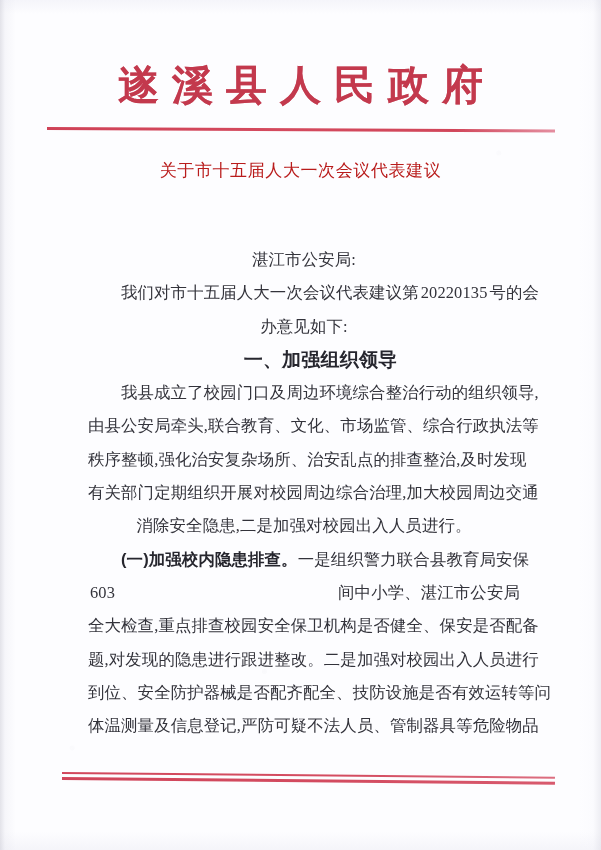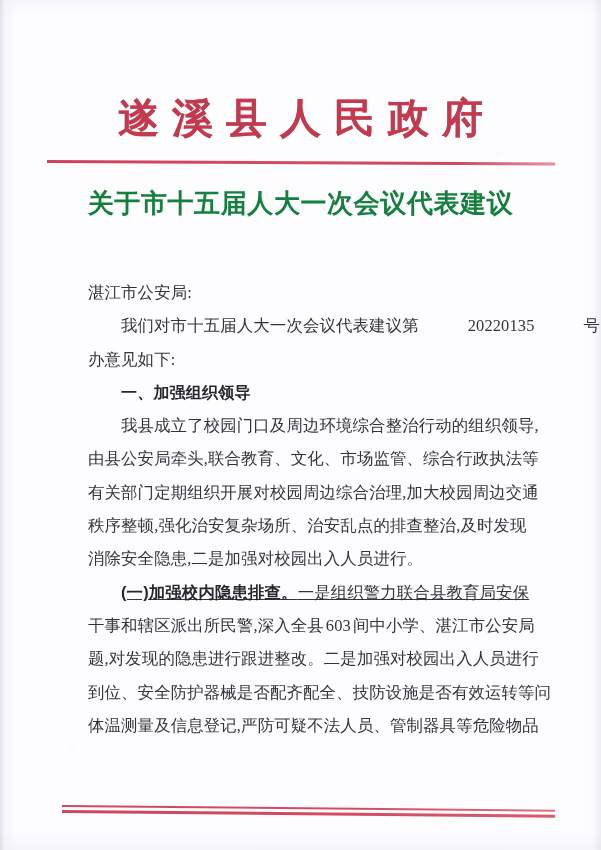--- a/index.html
+++ b/index.html
@@ -49,21 +49,20 @@
       radial-gradient(circle at 22% 34%, rgba(180,180,195,0.05) 0 2px, rgba(0,0,0,0) 3px),
       radial-gradient(circle at 68% 58%, rgba(180,180,195,0.05) 0 2px, rgba(0,0,0,0) 3px),
       radial-gradient(circle at 83% 18%, rgba(180,180,195,0.04) 0 2px, rgba(0,0,0,0) 3px),
       radial-gradient(circle at 44% 79%, rgba(180,180,195,0.05) 0 2px, rgba(0,0,0,0) 3px),
       radial-gradient(circle at 12% 88%, rgba(180,180,195,0.04) 0 2px, rgba(0,0,0,0) 3px);
   }
 
   .content {
     position: absolute;
     inset: 0;
-    margin-top: 33px;
   }
 
   
   .masthead {
     position: absolute;
     left: 0;
     right: 0;
     top: 63px;
     text-align: center;
   }
@@ -103,60 +102,61 @@
     transform: rotate(0.28deg);
     transform-origin: left center;
   }
 
   
   .doc-title {
     position: absolute;
     left: 0; right: 0;
     top: 155px;
     text-align: center;
-    color: #15803d;
-    font-family: "Liberation Serif", "DejaVu Serif", serif;
-    font-weight: 700;
-    font-size: 26px;
+    color: #b91c1c;
+    font-family: "Liberation Serif", "DejaVu Serif", serif;
+    font-weight: 400;
+    font-size: 17px;
     line-height: 31px;
     letter-spacing: 0.6px;
   }
   .doc-title .line2 .num {
     font-family: "Liberation Serif", "DejaVu Serif", serif;
     padding: 0 3px;
     letter-spacing: 0.2px;
   }
 
   
   .body-block {
     position: absolute;
     left: 88px;
     top: 243px;
     width: 432px;
     color: #33333b;
     font-family: "Liberation Serif", "DejaVu Serif", serif;
     font-size: 16.4px;
     line-height: 33.3px;
     letter-spacing: 0.15px;
+    text-align: center;
   }
   .ln {
     white-space: nowrap;
     height: 33.3px;
   }
   .ln.justify {
     display: flex;
     justify-content: space-between;
   }
   .ln.justify > span { display: inline-block; }
-  .ind1 { padding-left: 33px; gap: 47px; }
-  .ind2 { padding-left: 33px; text-decoration: underline; }
+  .ind1 { padding-left: 33px; }
+  .ind2 { padding-left: 33px; }
   .heading {
     font-family: "Liberation Sans", "DejaVu Sans", sans-serif;
     font-weight: 700;
-    font-size: 16px;
+    font-size: 19px;
     color: #26262e;
     letter-spacing: 0.2px;
   }
   .sub-heading-lead {
     font-family: "Liberation Sans", "DejaVu Sans", sans-serif;
     font-weight: 700;
     color: #26262e;
   }
   .num-inline { padding: 0 2px; }
 
@@ -216,36 +216,36 @@
           <span class="num-inline">20220135</span>
           <span>号的会</span>
       </div>
 
       <div class="ln">办意见如下:</div>
 
       <div class="ln ind1 heading">一、加强组织领导</div>
 
       <div class="ln ind1">我县成立了校园门口及周边环境综合整治行动的组织领导,</div>
       <div class="ln">由县公安局牵头,联合教育、文化、市场监管、综合行政执法等</div>
+      <div class="ln">秩序整顿,强化治安复杂场所、治安乱点的排查整治,及时发现</div>
       <div class="ln">有关部门定期组织开展对校园周边综合治理,加大校园周边交通</div>
-      <div class="ln">秩序整顿,强化治安复杂场所、治安乱点的排查整治,及时发现</div>
       <div class="ln">消除安全隐患,二是加强对校园出入人员进行。</div>
 
 
 
       <div class="ln ind2">
         <span class="sub-heading-lead">(一)加强校内隐患排查。</span><span>一是组织警力联合县教育局安保</span>
       </div>
 
       <div class="ln justify">
-        <span>干事和辖区派出所民警,深入全县</span>
           <span class="num-inline">603</span>
           <span>间中小学、湛江市公安局</span>
       </div>
 
+      <div class="ln">全大检查,重点排查校园安全保卫机构是否健全、保安是否配备</div>
       <div class="ln">题,对发现的隐患进行跟进整改。二是加强对校园出入人员进行</div>
       <div class="ln">到位、安全防护器械是否配齐配全、技防设施是否有效运转等问</div>
       <div class="ln">体温测量及信息登记,严防可疑不法人员、管制器具等危险物品</div>
 
     </div>
 
     <div class="rule-bottom">
       <div class="bar-a"></div>
       <div class="bar-b"></div>
     </div>

